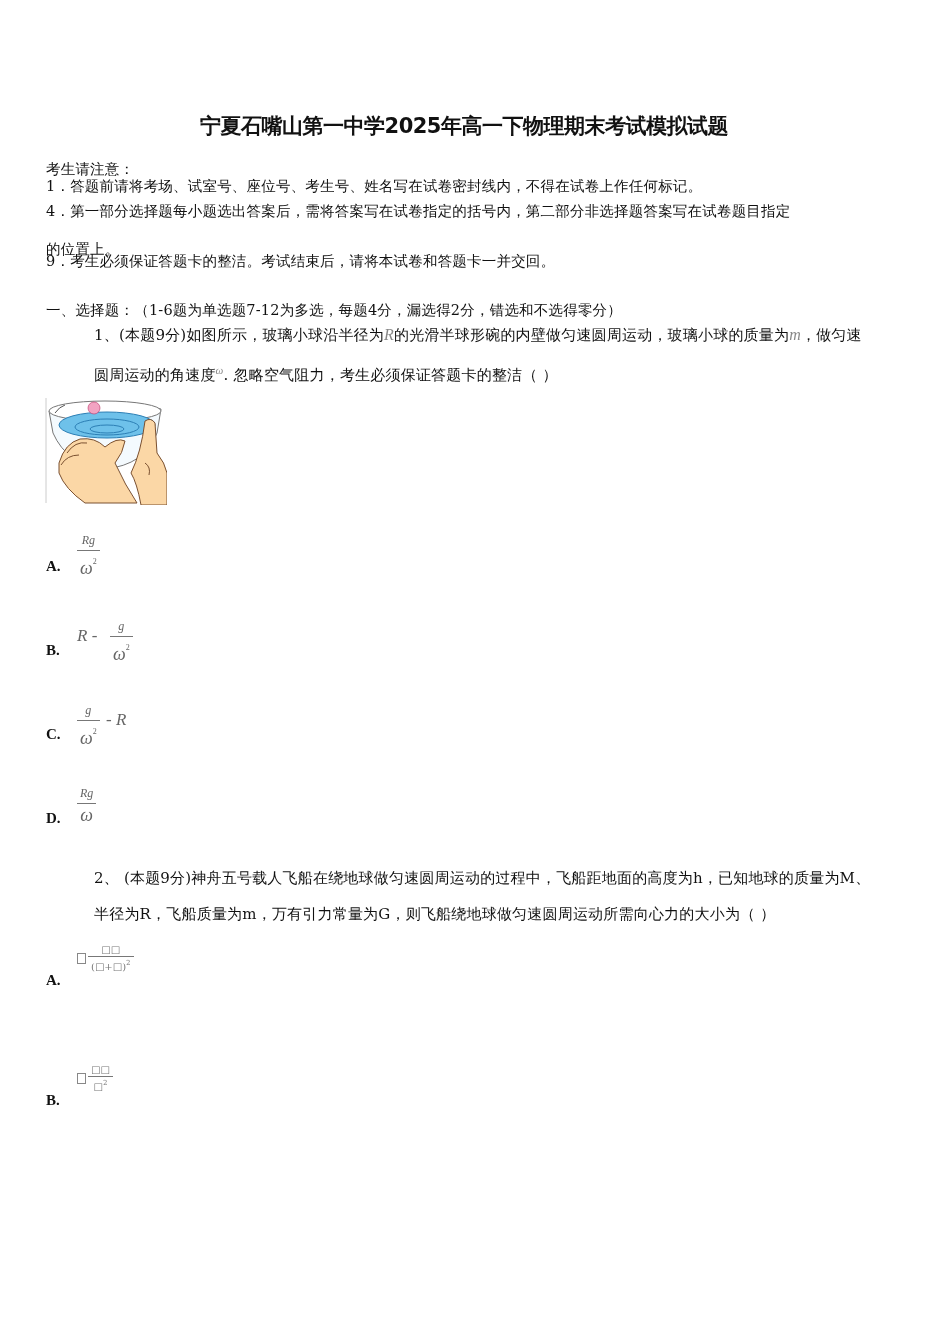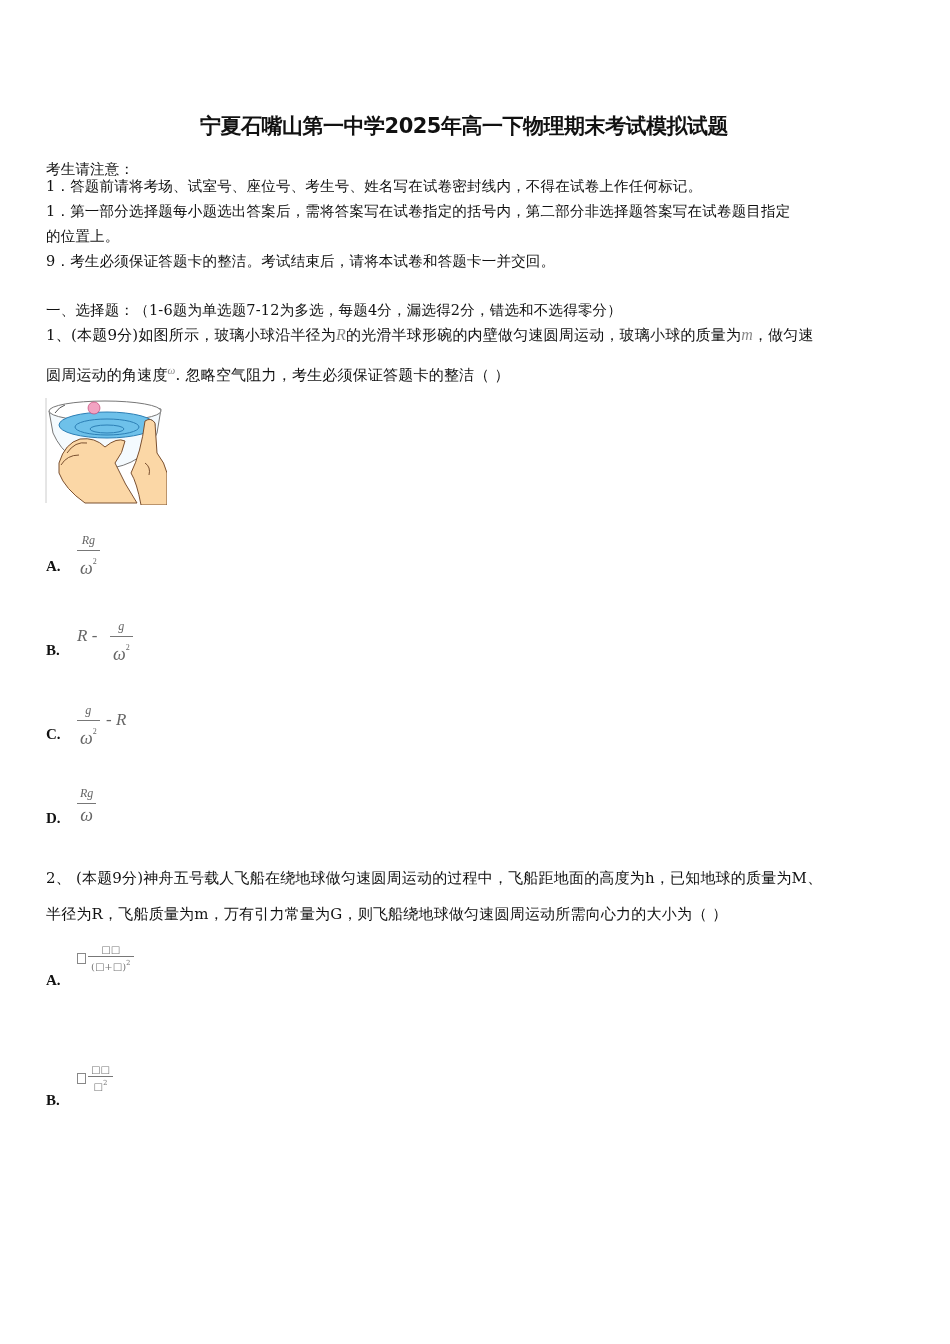--- a/index.html
+++ b/index.html
@@ -2,41 +2,41 @@
 <html><head>
 <meta charset="utf-8">
 <style>
   html, body { margin:0; padding:0; background:#ffffff; }
   body { width:950px; height:1344px; position:relative; overflow:hidden;
          font-family:"DejaVu Serif","Liberation Serif",serif; color:#111; }
   .abs { position:absolute; }
   .title { left:0; width:928px; top:112px; text-align:center; font-family:"DejaVu Sans","Liberation Sans",sans-serif;
            font-weight:bold; font-size:21px; letter-spacing:-0.5px; color:#111; }
   .line { left:46px; font-size:14.5px; white-space:nowrap; letter-spacing:0.2px; }
-  .q { font-size:15px; }
+  .q { font-size:15px;margin-left:48px; }
   .opt-label { font-weight:bold; font-size:15px; font-family:"Liberation Serif","DejaVu Serif",serif; }
   .math { font-family:"Liberation Serif","DejaVu Serif",serif; font-style:italic; color:#666; }
   .frac { display:inline-flex; flex-direction:column; align-items:center; vertical-align:middle; }
   .frac .num { font-size:12px; padding:0 3px; line-height:20px; }
   .frac .bar { height:1px; background:#777; align-self:stretch; }
   .frac .den { font-size:18px; padding:0 3px; line-height:22px; }
   sup.s { font-size:8px; font-style:normal; vertical-align:10px; }
   .ph { display:inline-block; width:7px; height:9px; border:1px solid #888; vertical-align:middle; }
   .small-frac .num, .small-frac .den { font-size:10px; line-height:12px; color:#777; font-style:normal; }
   .inline-math { font-family:"Liberation Serif",serif; font-style:italic; color:#888; font-size:16px; }
 </style>
 </head>
 <body>
 
 <div class="abs title">宁夏石嘴山第一中学2025年高一下物理期末考试模拟试题</div>
 
 <div class="abs line" style="top:160px;">考生请注意：</div>
 <div class="abs line" style="top:177px;">1．答题前请将考场、试室号、座位号、考生号、姓名写在试卷密封线内，不得在试卷上作任何标记。</div>
-<div class="abs line" style="top:202px;">1．第一部分选择题每小题选出答案后，需将答案写在试卷指定的括号内，第二部分非选择题答案写在试卷题目指定</div>
-<div class="abs line" style="top:227px;text-align:right;">的位置上。</div>
+<div class="abs line" style="top:202px;">4．第一部分选择题每小题选出答案后，需将答案写在试卷指定的括号内，第二部分非选择题答案写在试卷题目指定</div>
+<div class="abs line" style="top:240px;text-align:right;">的位置上。</div>
 <div class="abs line" style="top:252px;">9．考生必须保证答题卡的整洁。考试结束后，请将本试卷和答题卡一并交回。</div>
 
 <div class="abs line" style="top:301px;">一、选择题：（1-6题为单选题7-12为多选，每题4分，漏选得2分，错选和不选得零分）</div>
 
 <div class="abs line q" style="top:326px;">
   <span>1、(本题9分)如图所示，玻璃小球沿半径为</span><span class="inline-math">R</span><span>的光滑半球形碗的内壁做匀速圆周运动，玻璃小球的质量为</span><span class="inline-math">m</span><span>，做匀速</span>
 </div>
 <div class="abs line q" style="top:364px;">
   <span>圆周运动的角速度</span><sup class="inline-math" style="font-size:11px;">ω</sup><span>. 忽略空气阻力，考生必须保证答题卡的整洁（ ）</span>
 </div>

